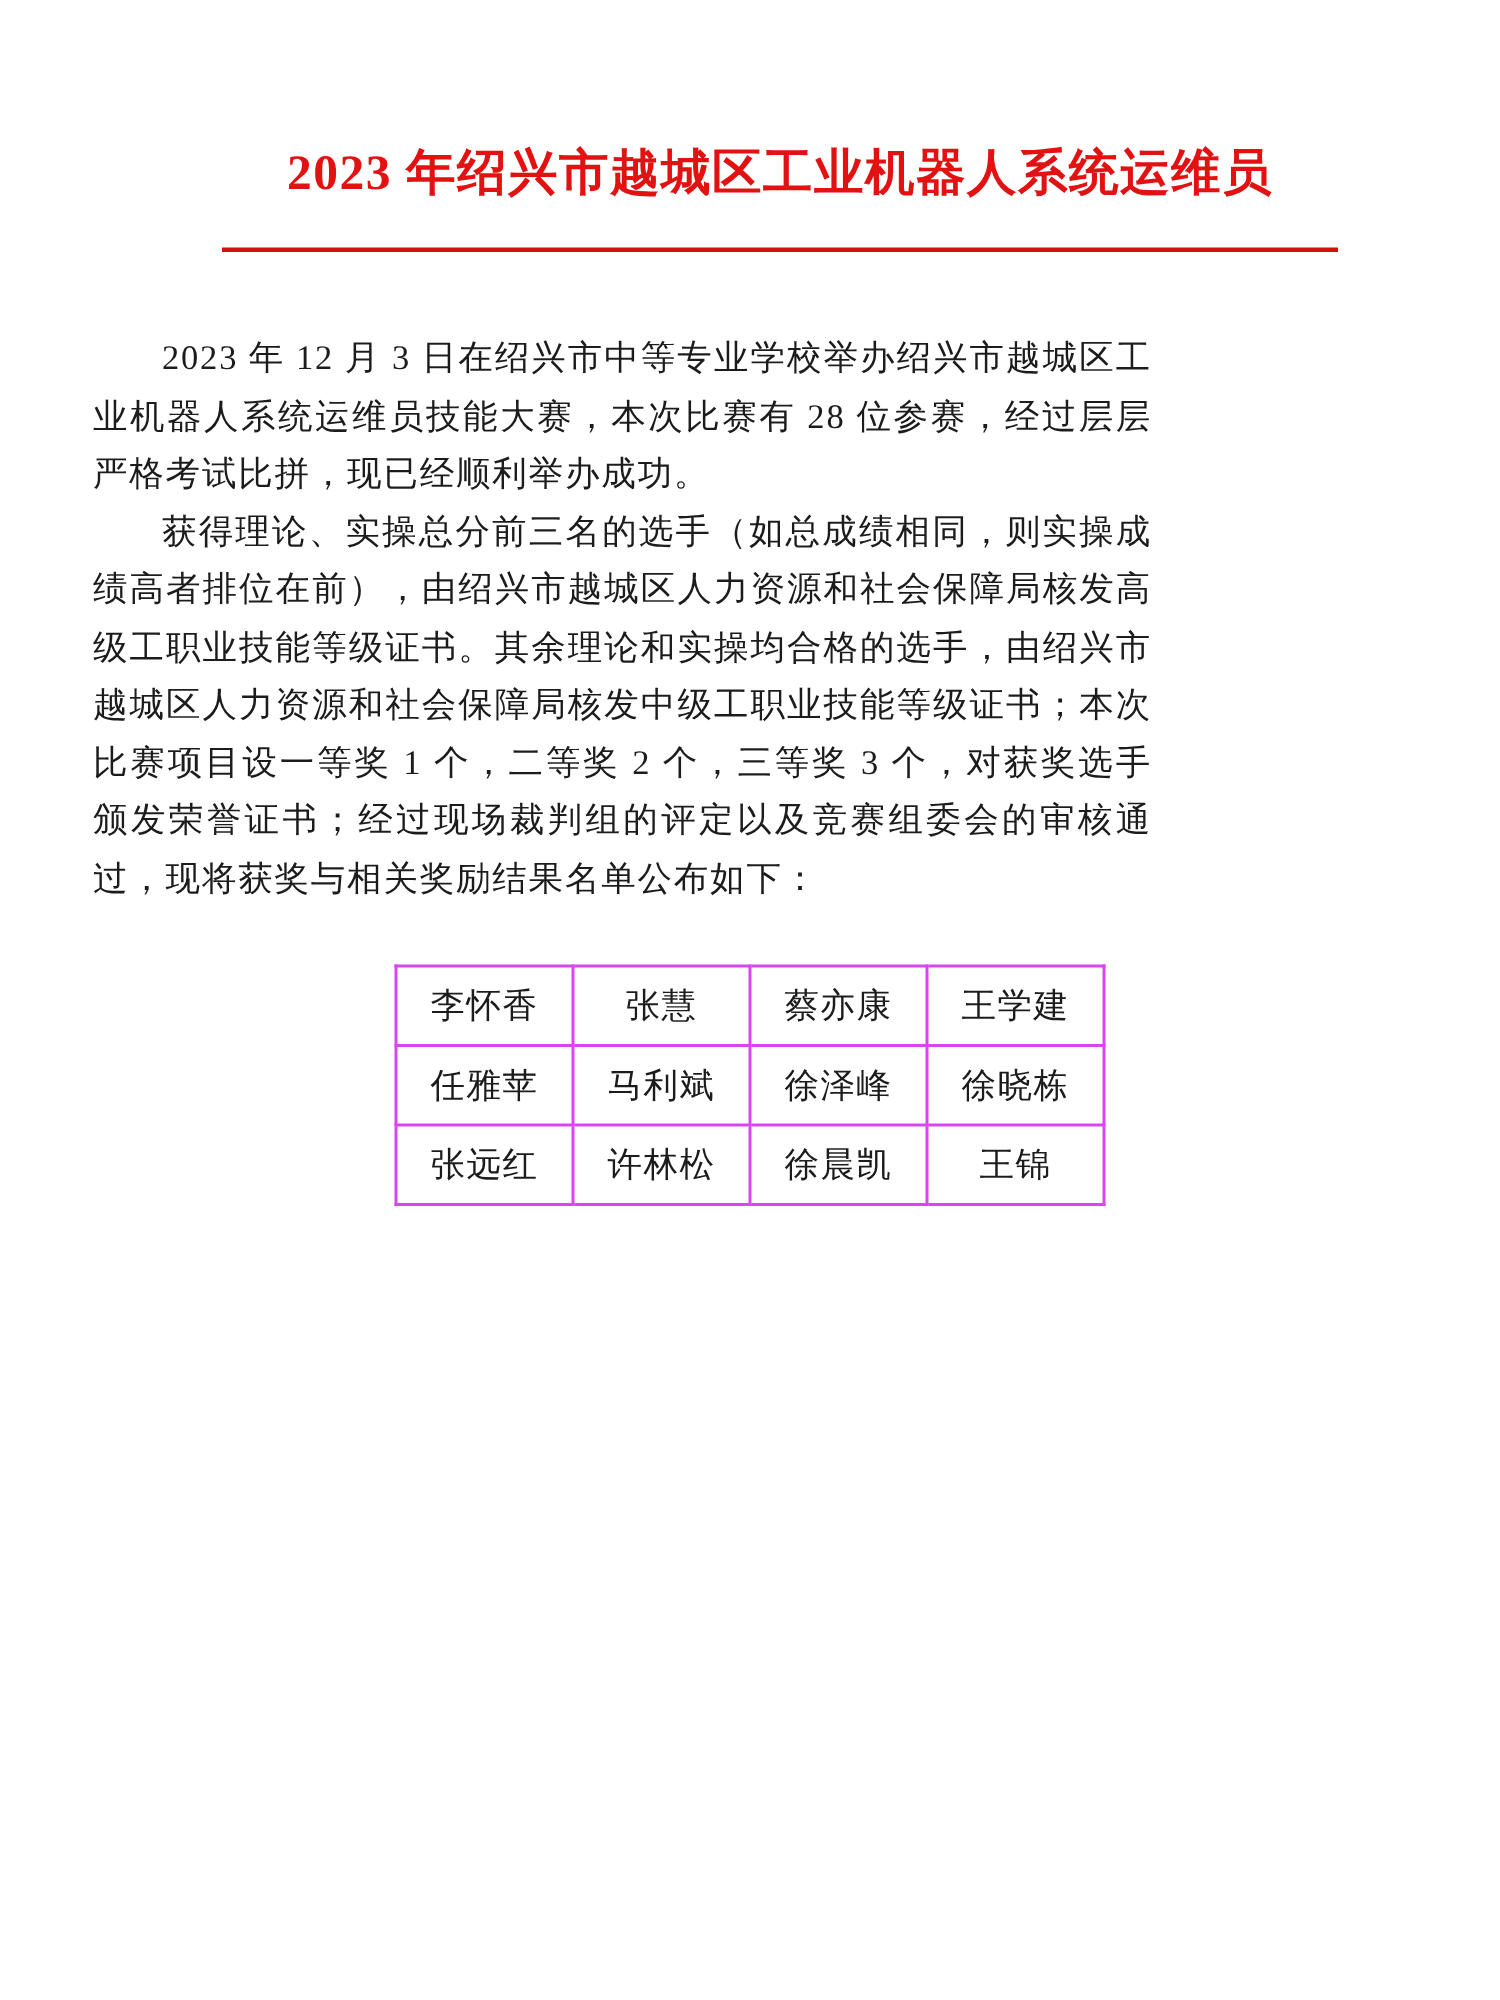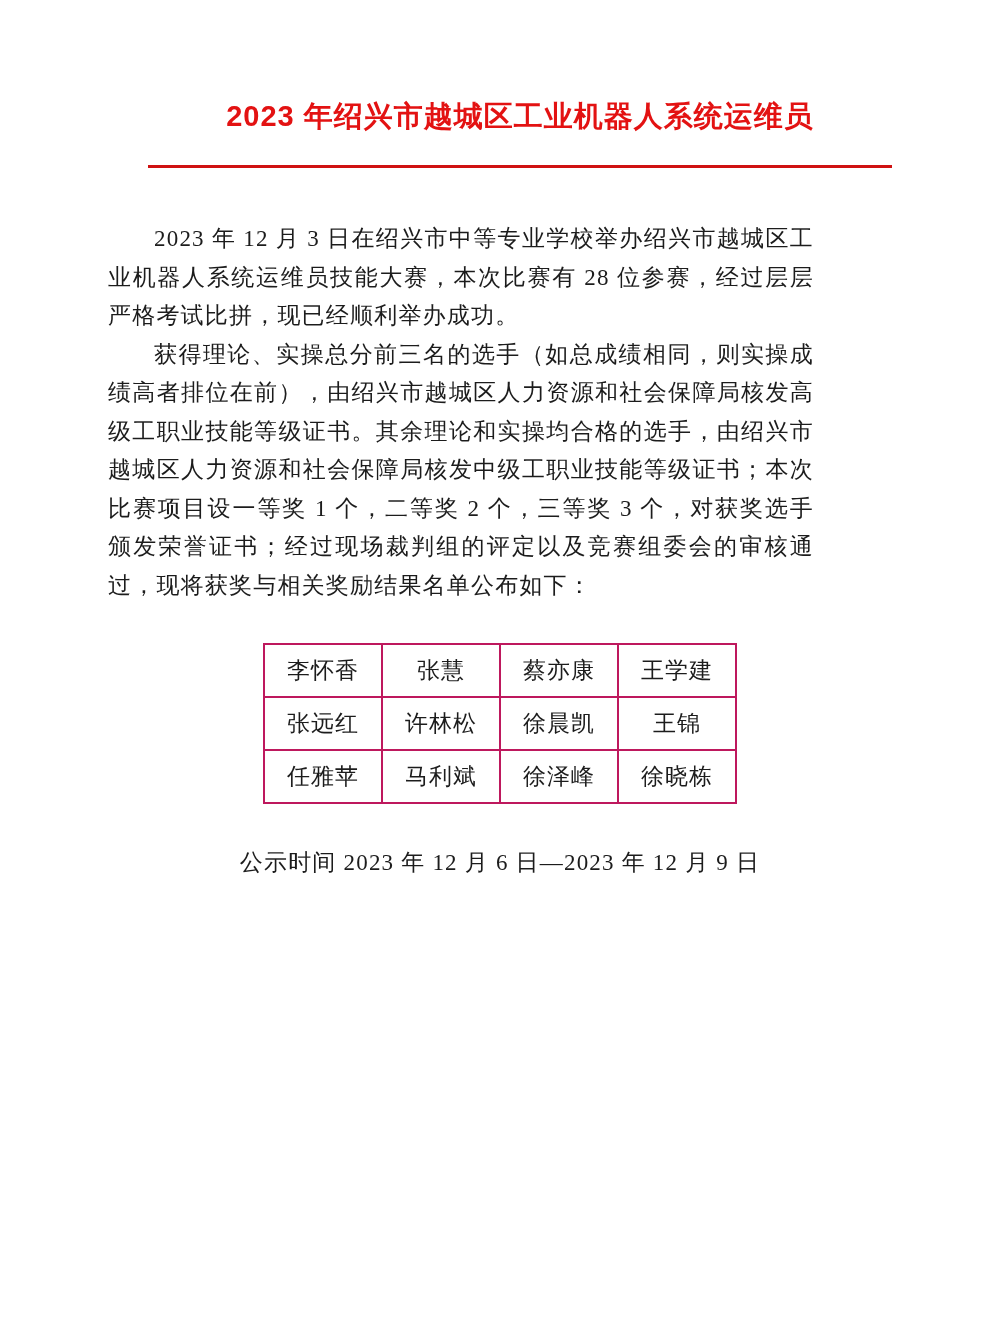--- a/index.html
+++ b/index.html
@@ -16,37 +16,37 @@
     font-family: "Liberation Serif", "DejaVu Serif", serif;
     color: #1c1c1c;
   }
   .title-block {
     padding-top: 80px;
     margin-left: 148px;
     width: 744px;
     text-align: center;
   }
   .title-line {
-    font-family: Liberation Sans, sans-serif;
+    font-family: Liberation Serif, serif;
     font-weight: 900;
-    font-size: 29px;
+    font-size: 33px;
     line-height: 73px;
     color: #e31212;
     letter-spacing: 1px;
     white-space: nowrap;
   }
   .title-divider {
     margin: 12px 0 0 148px;
     width: 744px;
     height: 3px;
     background: #cf1111;
     border: none;
   }
   .content {
-    margin: 52px 0 0 108px;
+    margin: 52px 0 0 62px;
     width: 706px;
     font-size: 23px;
     line-height: 38.5px;
     letter-spacing: 1.2px;
     text-align: justify;
   }
   .content p {
     margin: 0;
     text-indent: 2em;
   }
@@ -55,21 +55,21 @@
     text-indent: 2em;
   }
   .award-label {
     font-weight: bold;
   }
   .name-table {
     margin: 38px 0 0 263px;
     border-collapse: collapse;
   }
   .name-table td {
-    border: 2px solid #be185d;
+    border: 2px solid #d946ef;
     width: 116px;
     height: 51px;
     text-align: center;
     vertical-align: middle;
     font-size: 23px;
     letter-spacing: 1px;
     padding: 0;
   }
   .footer {
     margin-top: 40px;
@@ -103,31 +103,30 @@
 
   <table class="name-table">
     <tbody>
       <tr>
         <td>李怀香</td>
         <td>张慧</td>
         <td>蔡亦康</td>
         <td>王学建</td>
       </tr>
       <tr>
+        <td>任雅苹</td>
+        <td>马利斌</td>
+        <td>徐泽峰</td>
+        <td>徐晓栋</td>
+      </tr>
+      <tr>
         <td>张远红</td>
         <td>许林松</td>
         <td>徐晨凯</td>
         <td>王锦</td>
       </tr>
-      <tr>
-        <td>任雅苹</td>
-        <td>马利斌</td>
-        <td>徐泽峰</td>
-        <td>徐晓栋</td>
-      </tr>
     </tbody>
   </table>
 
   <div class="footer">
-    <div>公示时间 2023 年 12 月 6 日—2023 年 12 月 9 日</div>
   </div>
 
 </div>
 
 </body></html>

